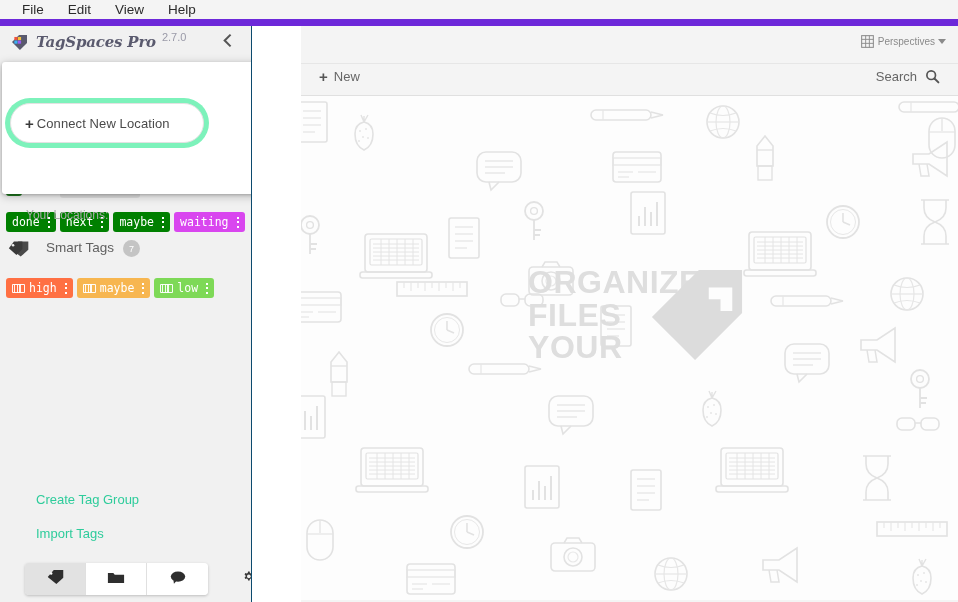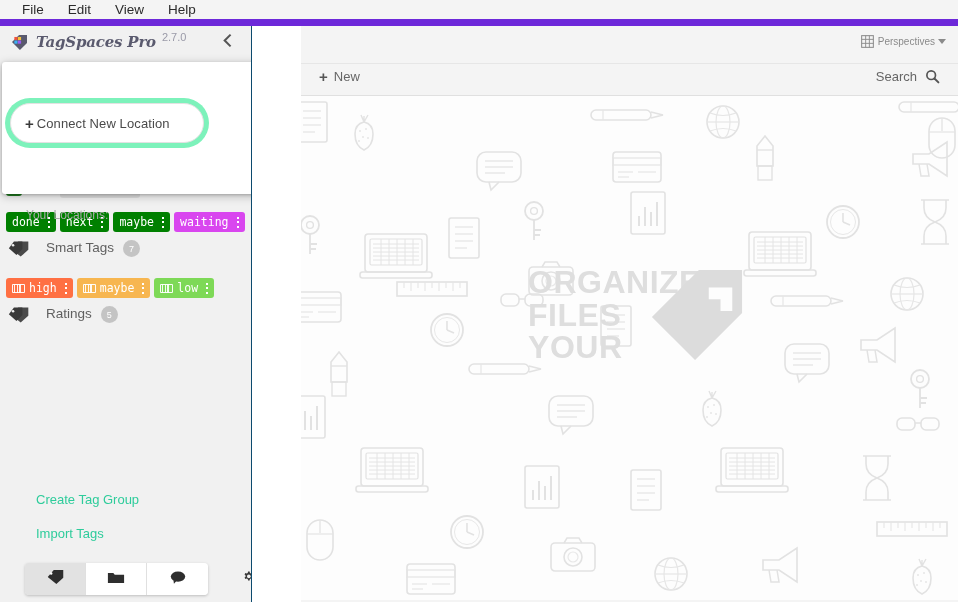--- a/index.html
+++ b/index.html
@@ -396,36 +396,20 @@
           <span class="cicon"></span>
           <span>low</span>
           <span class="cdots">
               <i></i>
               <i></i>
               <i></i>
             </span>
         </span>
       </div>
 
-      <div class="group-row">
-        <span class="tag-ic">
-          <svg viewBox="0 0 26 20" width="22" height="18">
-            <path d="M12 1 L24 1 L24 11 L15 19 L4 10 Z" fill="#4a4a4a"></path>
-            <path d="M7 1 L17 1 L17 10 L10 17 L1 9 Z" fill="#3a3a3a"></path>
-            <circle cx="6" cy="5.5" r="1.5" fill="#f1f1f1"></circle>
-          </svg>
-        </span>
-        <span class="group-name">Ratings</span>
-        <span class="count-badge">5</span>
-        <span class="dots">
-            <i></i>
-            <i></i>
-            <i></i>
-          </span>
-      </div>
 
 
     </div>
 
     <div class="links">
       <span class="link">Create Tag Group</span>
       <span class="link">Import Tags</span>
     </div>
 
     <div class="bottombar">

